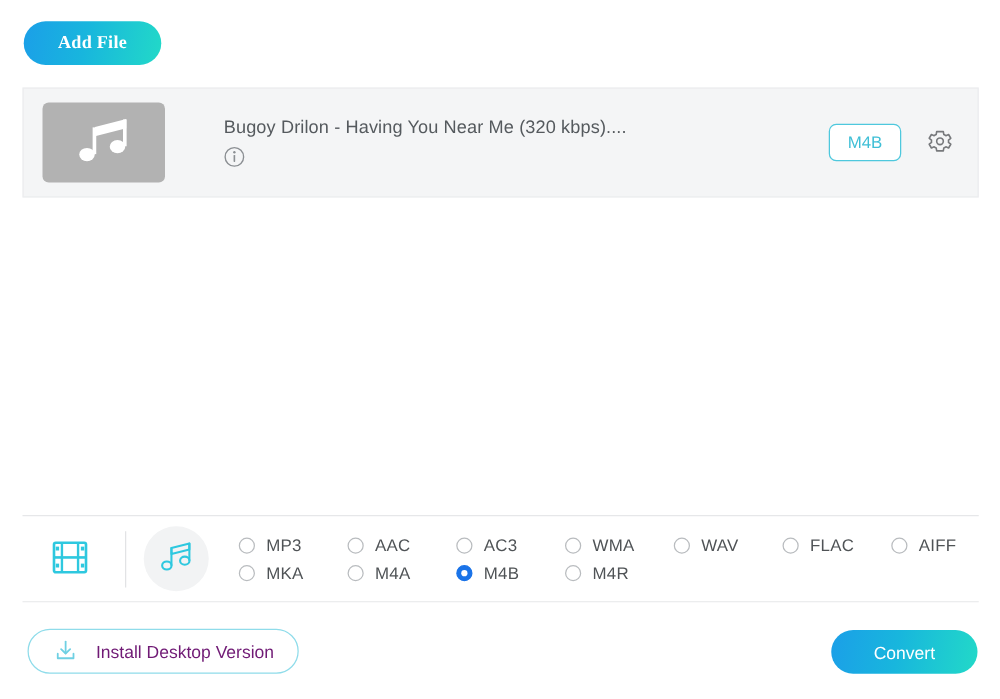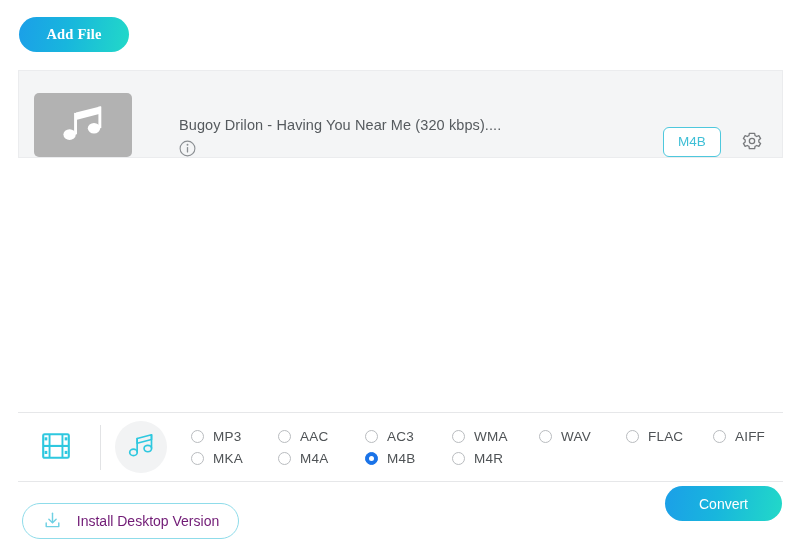--- a/index.html
+++ b/index.html
@@ -65,21 +65,21 @@
 
   .file-row {
     position: absolute;
     left: 18px;
     top: 8px;
     width: 765px;
     height: 88px;
     background: #f4f5f6;
     border: 1px solid #ebecee;
     display: flex;
-    align-items: flex-end;
+    align-items: center;
   }
 
   .file-thumb {
     width: 98px;
     height: 64px;
     margin-left: 15px;
     border-radius: 5px;
     background: #b2b2b2;
     flex: 0 0 auto;
     display: flex;
@@ -292,21 +292,21 @@
     align-items: center;
     justify-content: center;
     gap: 14px;
     cursor: pointer;
     line-height: 1;
   }
 
   .convert-btn {
     position: absolute;
     right: 18px;
-    top: 4px;
+    top: 22px;
     width: 117px;
     height: 35px;
     border: none;
     border-radius: 18px;
     background: linear-gradient(100deg, #1b9fe8 0%, #18b6dd 45%, #22d9c8 100%);
     color: #ffffff;
     font-size: 14px;
     cursor: pointer;
     display: flex;
     align-items: center;

